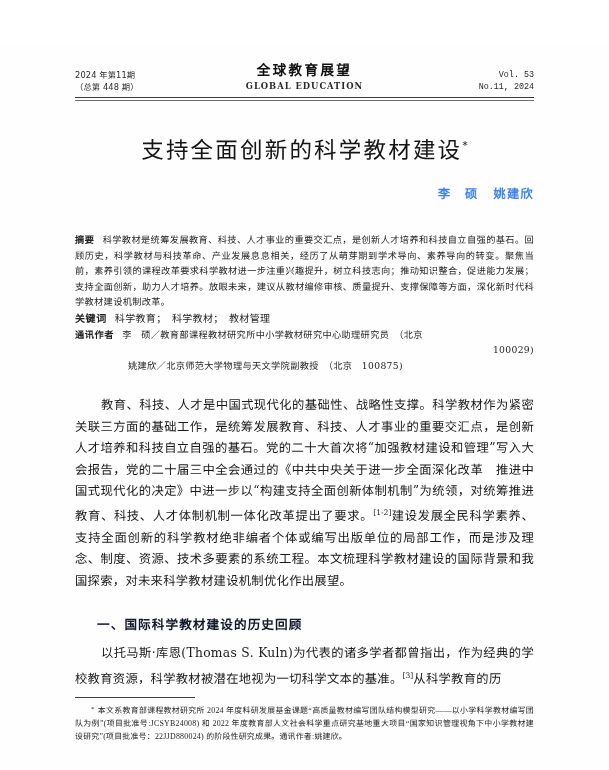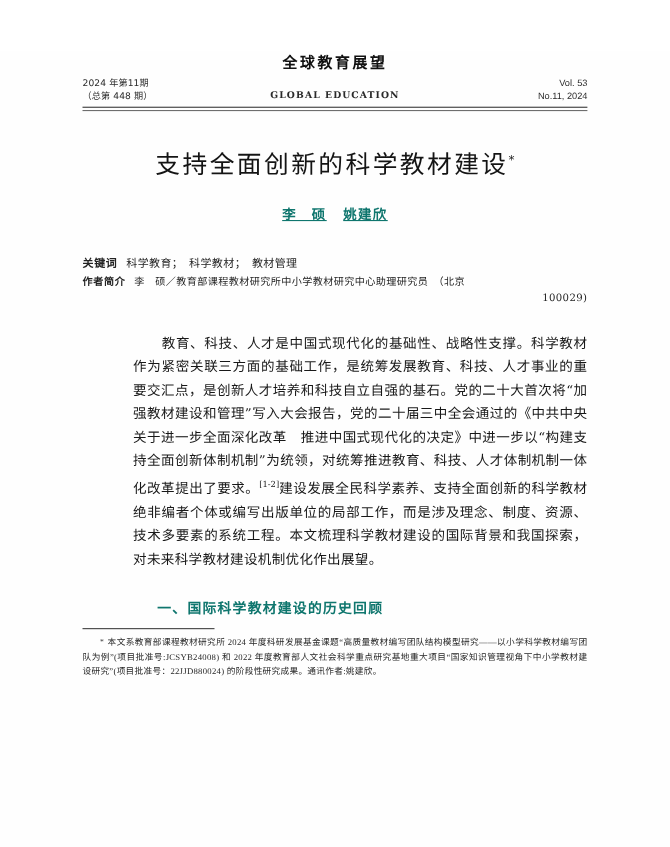--- a/index.html
+++ b/index.html
@@ -60,24 +60,24 @@
     line-height: 16px;
     transform: scaleY(1.04);
   }
   .journal-en {
     font-family: "DejaVu Serif", serif;
     font-size: 8.4px;
     font-weight: 700;
     letter-spacing: 1.0px;
     color: #2a2a2a;
     line-height: 12px;
-    margin-top: 14px;
+    margin-top: 2px;
   }
   .vol-block {
-    font-family: Liberation Sans, sans-serif;
+    font-family: Liberation Mono, monospace;
     font-size: 8.4px;
     line-height: 12.2px;
     color: #2b2b2b;
     text-align: right;
     white-space: nowrap;
     padding-bottom: 1px;
   }
   .rule-double {
     margin-top: 3px;
     border-top: 1.4px solid #3a3a3a;
@@ -97,27 +97,26 @@
     color: #141414;
     line-height: 26px;
   }
   .title .star {
     font-size: 11px;
     vertical-align: super;
     letter-spacing: 0;
   }
   .authors {
     margin-top: 22px;
-    text-align: center;
+    text-align: right;
     font-family: "DejaVu Sans", sans-serif;
     font-size: 12.2px;
     font-weight: 700;
     letter-spacing: 1.3px;
-    color: #0f766e;
-    text-decoration: underline;
+    color: #3b82f6;
   }
   .authors .gap { display: inline-block; width: 15px; }
 
   
   .abstract-wrap {
     margin-top: 30px;
   }
   .abs-para {
     font-family: "DejaVu Serif", serif;
     font-size: 9.2px;
@@ -145,21 +144,21 @@
     font-family: "DejaVu Serif", serif;
     font-size: 9.2px;
     line-height: 15.6px;
     color: #232323;
     letter-spacing: 0.35px;
   }
   .bio-indent { padding-left: 79px; text-align: right; }
   .bio-indent2 { padding-left: 53px; }
 
   
-  .body-wrap { margin-top: 22px; margin-left: 46px; }
+  .body-wrap { margin-top: 22px; }
   .body-para {
     font-family: "DejaVu Serif", serif;
     font-size: 12.3px;
     line-height: 21.4px;
     color: #181818;
     text-align: justify;
     text-justify: inter-character;
     letter-spacing: 0.3px;
     text-indent: 26px;
     margin: 0;
@@ -168,21 +167,21 @@
     font-size: 7.6px;
     vertical-align: super;
     letter-spacing: 0;
   }
   .section-h {
     margin-top: 22px;
     margin-bottom: 10px;
     font-family: "DejaVu Sans", sans-serif;
     font-size: 12.6px;
     font-weight: 700;
-    color: #0f766e;
+    color: #0f172a;
     letter-spacing: 1.1px;
     text-indent: 22px;
   }
 
   
   .foot-rule {
     width: 120px;
     border-top: 0.9px solid #404040;
     margin-top: 7px;
     margin-bottom: 5px;
@@ -227,35 +226,38 @@
 
   </div>
   <div class="rule-double"></div>
 
   <div class="title"><span>支持全面创新的科学教材建设</span><span class="star">*</span></div>
 
   <div class="authors"><span>李　硕</span><span class="gap"></span><span>姚建欣</span></div>
 
   <div class="abstract-wrap">
 
+    <div class="abs-para"><span class="abs-label">摘要</span><span>科学教材是统筹发展教育、科技、人才事业的重要交汇点，是创新人才培养和科技自立自强的基石。回顾历史，科学教材与科技革命、产业发展息息相关，经历了从萌芽期到学术导向、素养导向的转变。聚焦当前，素养引领的课程改革要求科学教材进一步注重兴趣提升，树立科技志向；推动知识整合，促进能力发展；支持全面创新，助力人才培养。放眼未来，建议从教材编修审核、质量提升、支撑保障等方面，深化新时代科学教材建设机制改革。</span></div>
 
     <div class="kw-line"><span class="abs-label">关键词</span><span>科学教育；　科学教材；　教材管理</span></div>
 
-    <div class="bio-line"><span class="abs-label">作者简介</span><span>李　硕／教育部课程教材研究所中小学教材研究中心助理研究员　（北京</span></div>
+    <div class="bio-line"><span class="abs-label">通讯作者</span><span>李　硕／教育部课程教材研究所中小学教材研究中心助理研究员　（北京</span></div>
 
     <div class="bio-line bio-indent"><span>100029)</span></div>
 
+    <div class="bio-line bio-indent2"><span>姚建欣／北京师范大学物理与天文学院副教授　（北京　100875)</span></div>
 
   </div>
 
   <div class="body-wrap">
 
     <p class="body-para"><span>教育、科技、人才是中国式现代化的基础性、战略性支撑。科学教材作为紧密关联三方面的基础工作，是统筹发展教育、科技、人才事业的重要交汇点，是创新人才培养和科技自立自强的基石。党的二十大首次将“加强教材建设和管理”写入大会报告，党的二十届三中全会通过的《中共中央关于进一步全面深化改革　推进中国式现代化的决定》中进一步以“构建支持全面创新体制机制”为统领，对统筹推进教育、科技、人才体制机制一体化改革提出了要求。</span><sup>[1-2]</sup><span>建设发展全民科学素养、支持全面创新的科学教材绝非编者个体或编写出版单位的局部工作，而是涉及理念、制度、资源、技术多要素的系统工程。本文梳理科学教材建设的国际背景和我国探索，对未来科学教材建设机制优化作出展望。</span></p>
 
     <div class="section-h">一、国际科学教材建设的历史回顾</div>
 
+    <p class="body-para"><span>以托马斯·库恩(Thomas S. Kuln)为代表的诸多学者都曾指出，作为经典的学校教育资源，科学教材被潜在地视为一切科学文本的基准。</span><sup>[3]</sup><span>从科学教育的历</span></p>
 
   </div>
 
   <div class="foot-rule"></div>
   <div class="footnote"><span class="fmark">*</span><span>本文系教育部课程教材研究所 2024 年度科研发展基金课题“高质量教材编写团队结构模型研究——以小学科学教材编写团队为例”(项目批准号:JCSYB24008) 和 2022 年度教育部人文社会科学重点研究基地重大项目“国家知识管理视角下中小学教材建设研究”(项目批准号：22JJD880024) 的阶段性研究成果。通讯作者:姚建欣。</span></div>
 
 </div>
 
 </body></html>

